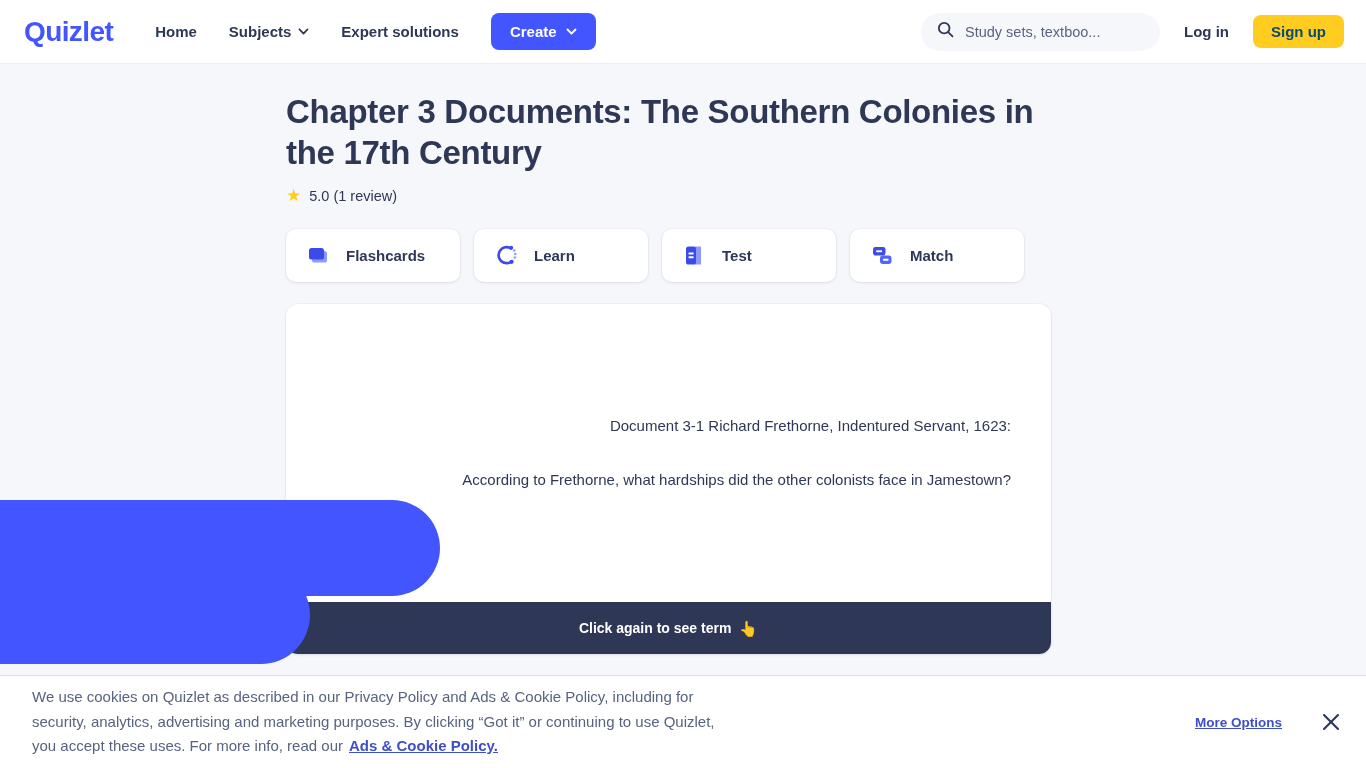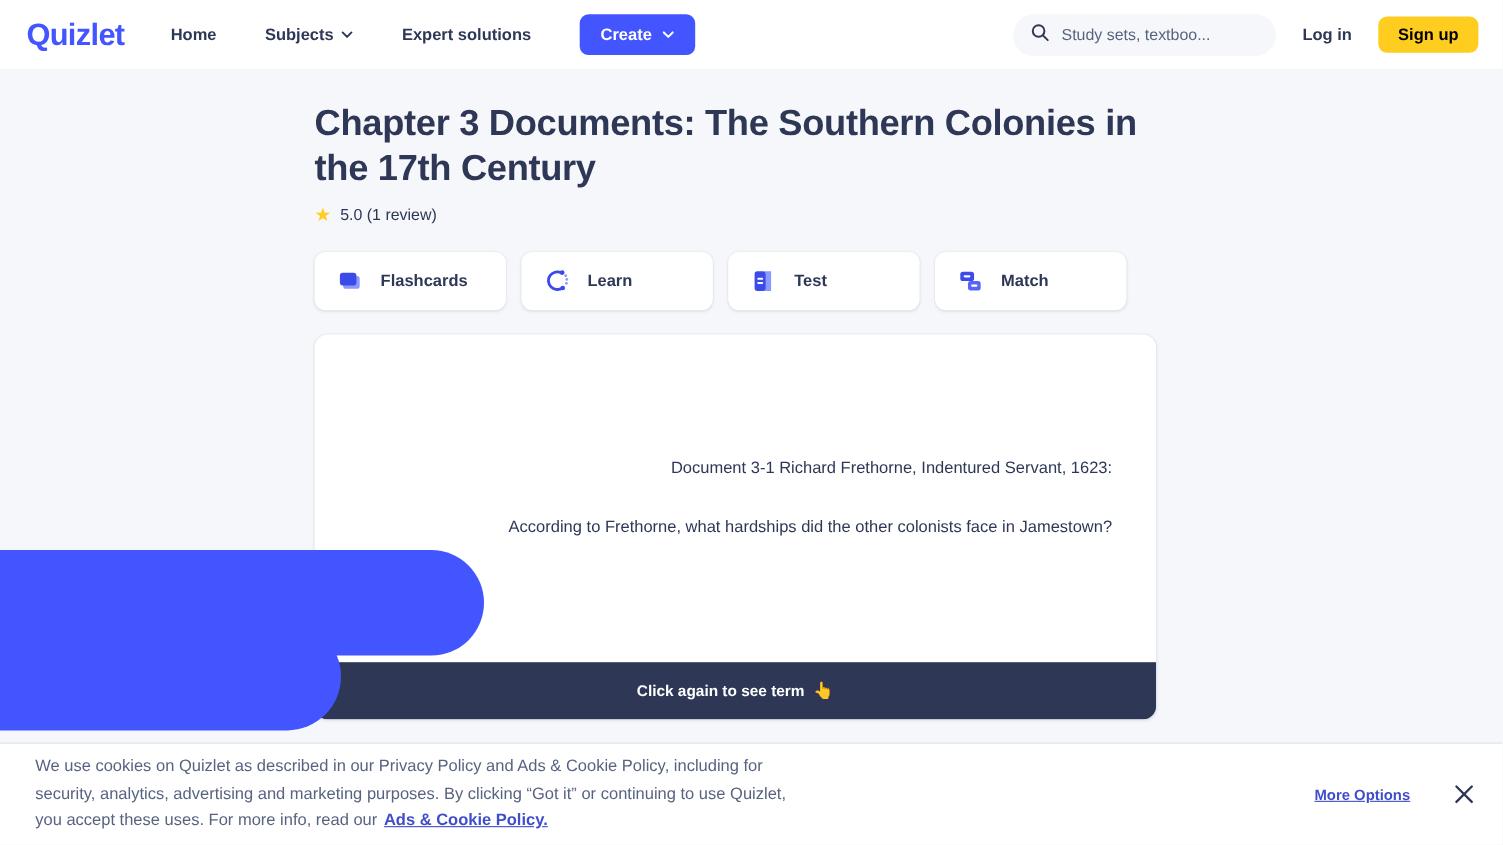--- a/index.html
+++ b/index.html
@@ -18,21 +18,21 @@
     background: #ffffff;
     border-bottom: 1px solid #edeff4;
     display: flex; align-items: center;
     z-index: 40;
   }
   .logo {
     margin-left: 24px;
     font-size: 28px; font-weight: 800;
     color: #4255ff; letter-spacing: -0.6px;
   }
-  .nav { display: flex; align-items: center; margin-left: 28px; gap: 16px; justify-content: center; }
+  .nav { display: flex; align-items: center; margin-left: 28px; gap: 4px; justify-content: center; }
   .nav-item {
     display: flex; align-items: center; gap: 7px;
     padding: 9px 14px; border-radius: 8px;
     font-size: 15px; font-weight: 600; color: #2e3856;
     cursor: pointer; white-space: nowrap;
   }
   .chev { width: 11px; height: 11px; display: inline-block; }
   .chev svg { width: 100%; height: 100%; display: block; }
   .create-btn {
     display: flex; align-items: center; gap: 9px;
@@ -57,21 +57,21 @@
     border: none; background: transparent; outline: none;
     font-family: inherit; font-size: 14.5px; color: #586380;
     width: 100%;
   }
   .search-input::placeholder { color: #586380; opacity: 1; }
   .login-link {
     font-size: 15px; font-weight: 600; color: #2e3856;
     cursor: pointer; padding: 8px 6px;
   }
   .signup-btn {
-    padding: 8px 18px; background: #ffcd1f; color: #000000;
+    padding: 8px 18px; background: #ffcd1f; color: #0c4a6e;
     border: none; border-radius: 8px;
     font-family: inherit; font-size: 15px; font-weight: 700;
     cursor: pointer;
   }
 
   
   .main {
     position: absolute; top: 58px; left: 0;
     width: 1366px; height: 704px;
   }

